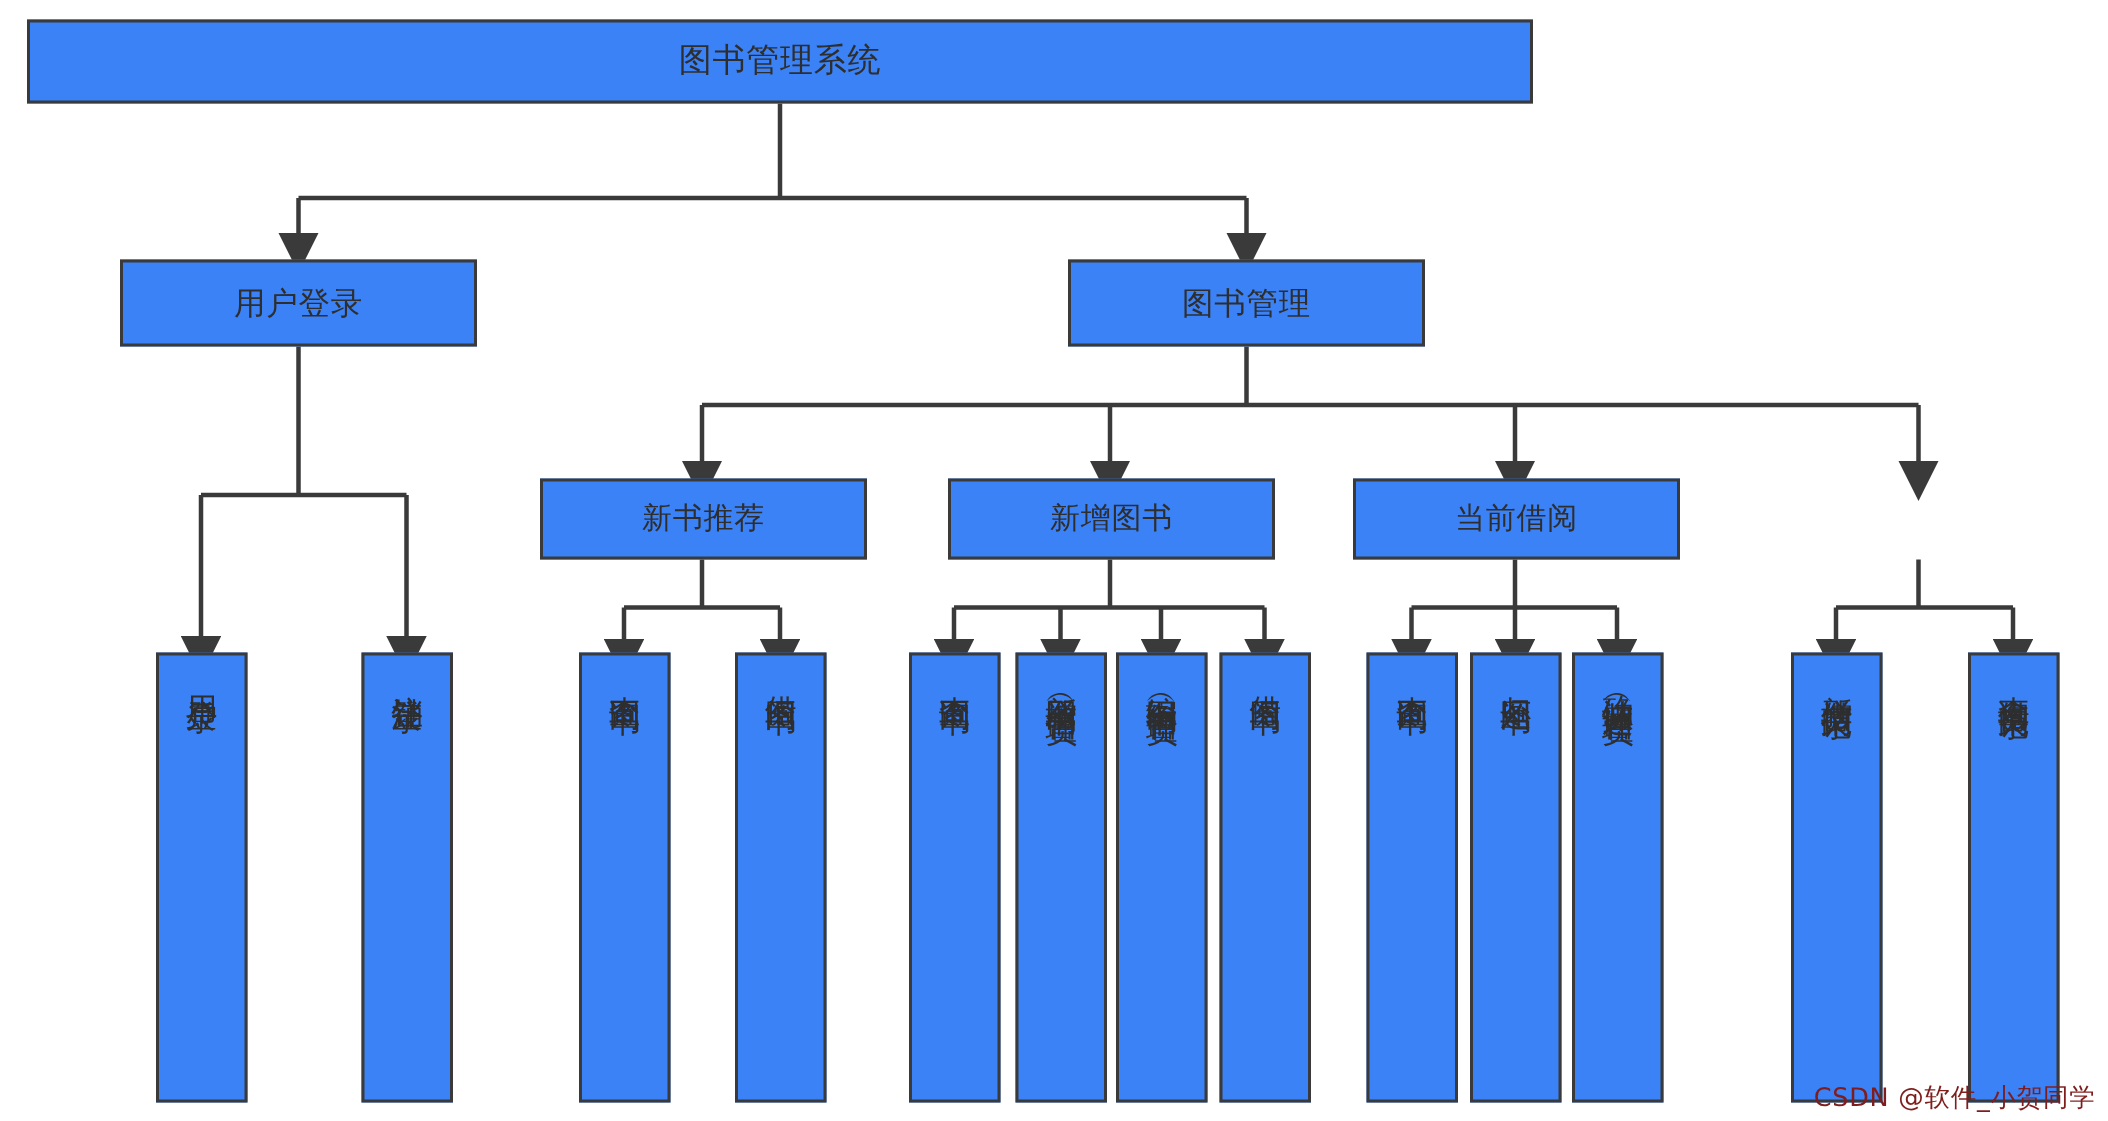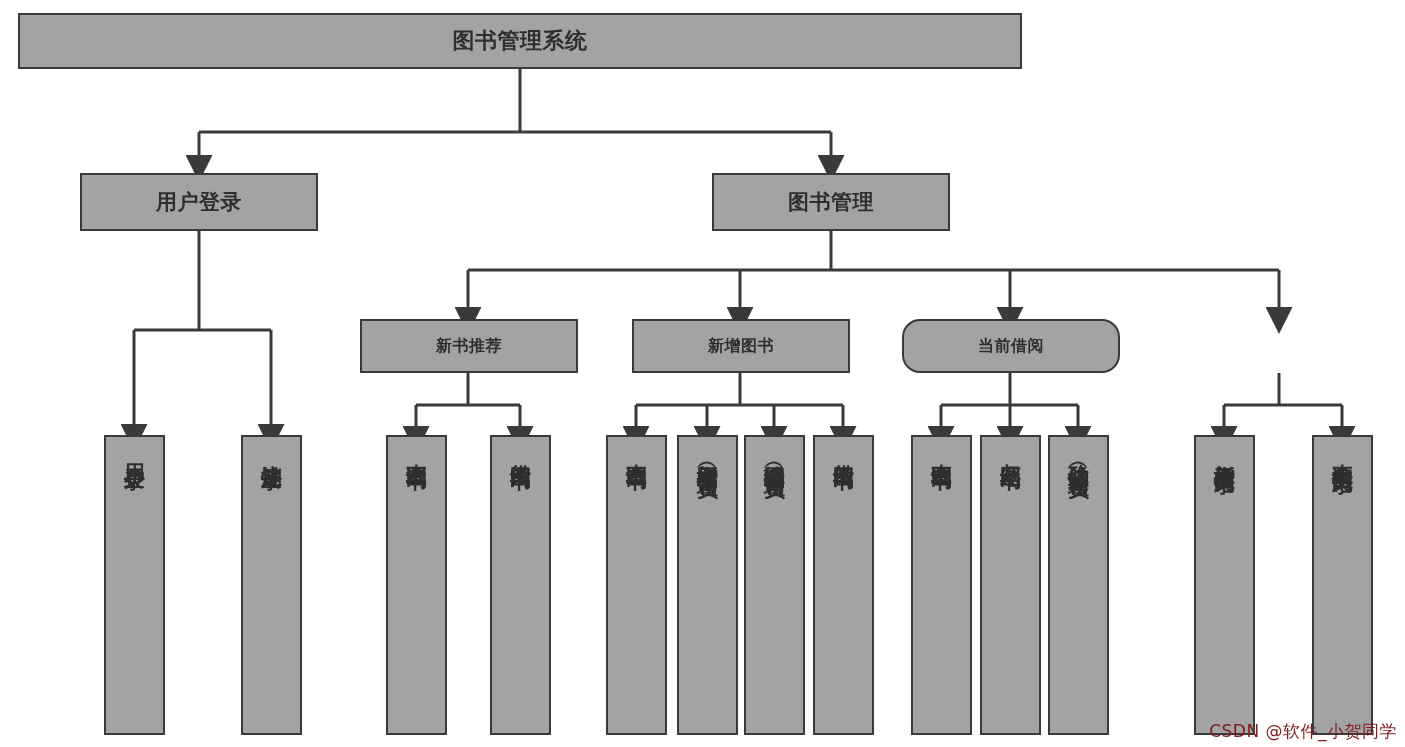--- a/index.html
+++ b/index.html
@@ -22,44 +22,43 @@
     position: absolute;
     left: 0;
     top: 0;
     width: 1405px;
     height: 747px;
     pointer-events: none;
   }
   .node {
     position: absolute;
     box-sizing: border-box;
-    background: #a3a3a3;
+    background: #3b82f6;
     border: 2px solid #3a3a3a;
     display: flex;
     align-items: center;
     justify-content: center;
     color: #2b2b2b;
     z-index: 2;
-    font-weight: bold;
   }
   .node .label {
     display: block;
     text-align: center;
     line-height: 1.18;
     letter-spacing: 0.5px;
     color: #2e2e2e;
   }
   .node-root .label {
     font-size: 22px;
   }
   .node-l1 .label {
     font-size: 21px;
   }
   .node-l2 .label {
-    font-size: 16px;
+    font-size: 20px;
   }
   .node-leaf {
     padding: 10px 0;
     align-items: flex-start;
   }
   .node-leaf .label {
     writing-mode: vertical-rl;
     text-orientation: upright;
     font-size: 21px;
     line-height: 1.05;
@@ -143,21 +142,21 @@
   <div class="node node-l1" style="left:712px; top:173px; width:238px; height:58px;">
     <span class="label">图书管理</span>
   </div>
 
   <div class="node node-l2" style="left:360px; top:319px; width:218px; height:54px;">
     <span class="label">新书推荐</span>
   </div>
   <div class="node node-l2" style="left:632px; top:319px; width:218px; height:54px;">
     <span class="label">新增图书</span>
   </div>
-  <div class="node node-l2" style="left:902px; top:319px; width:218px; height:54px;border-radius:18px;">
+  <div class="node node-l2" style="left:902px; top:319px; width:218px; height:54px;">
     <span class="label">当前借阅</span>
   </div>
 
   <div class="node node-leaf" style="left:104px; top:435px; width:61px; height:300px;">
     <span class="label">用户登录</span>
   </div>
   <div class="node node-leaf" style="left:241px; top:435px; width:61px; height:300px;">
     <span class="label">注销登录</span>
   </div>
 

